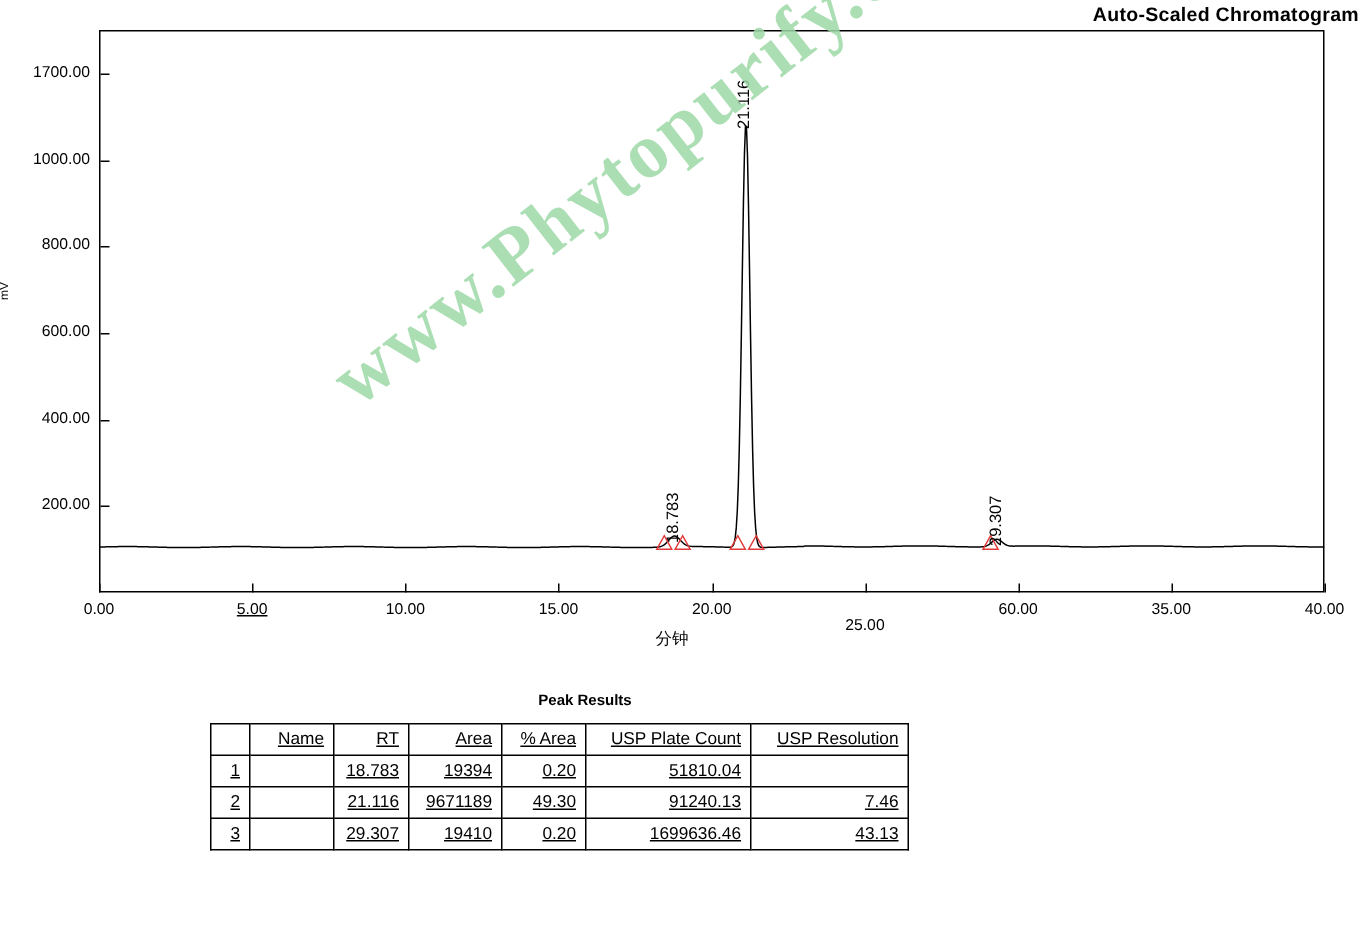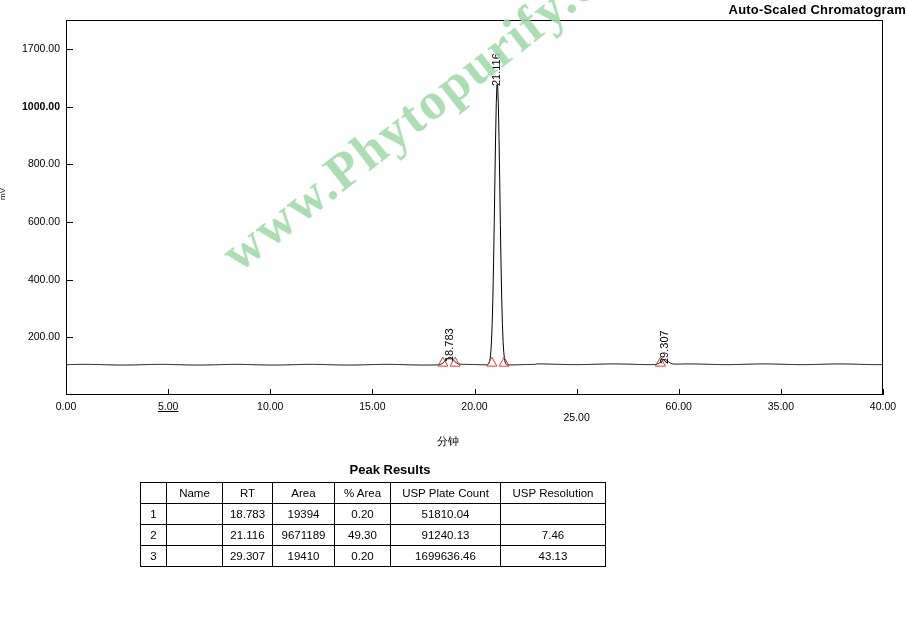--- a/index.html
+++ b/index.html
@@ -25,21 +25,21 @@
   }
   .ytick{
     position:absolute;font-size:10.5px;text-align:right;width:52px;color:#000;
   }
   .ytick-mark{position:absolute;width:6px;height:1px;background:#000;}
   .xtick{
     position:absolute;font-size:10.5px;text-align:center;width:46px;color:#000;
   }
   .xtick-mark{position:absolute;width:1px;height:6px;background:#000;}
   .xlabel{
-    position:absolute;top:418px;left:0;width:896px;text-align:center;font-size:11px;margin-top:16px;
+    position:absolute;top:418px;left:0;width:896px;text-align:center;font-size:11px;
   }
   svg.trace{position:absolute;left:66px;top:20px;}
   .peaklabel{
     position:absolute;font-size:11px;color:#000;white-space:nowrap;
     transform:rotate(-90deg);transform-origin:left bottom;
   }
 
   
   .watermark{
     position:absolute;left:228px;top:60px;width:470px;height:420px;
@@ -49,29 +49,29 @@
     position:absolute;left:0;top:170px;
     font-family:"Liberation Serif", serif;
     font-size:52px;font-weight:bold;color:#9ed9a8;opacity:.85;
     transform:rotate(-38deg);transform-origin:left center;
     letter-spacing:2px;white-space:nowrap;
   }
 
   
   .table-title{
     position:absolute;left:140px;top:462px;width:500px;text-align:center;
-    font-size:13px;font-weight:bold;
+    font-size:10px;font-weight:bold;
   }
   table.peaks{
     position:absolute;left:140px;top:482px;border-collapse:collapse;
     font-size:11.5px;
   }
   table.peaks td,table.peaks th{
-    border:1px solid #000;padding:4px 6px;text-align:center;font-weight:normal;
-    height:18px;box-sizing:border-box;
+    border:1px solid #000;padding:4px 6px;text-align:right;font-weight:normal;
+    height:18px;box-sizing:border-box;text-decoration:underline;
   }
   table.peaks th{font-weight:normal;}
   .c-idx{width:26px;}
   .c-name{width:56px;}
   .c-rt{width:50px;}
   .c-area{width:62px;}
   .c-pct{width:56px;}
   .c-usp{width:110px;}
   .c-res{width:105px;margin-left:15px;}
 </style>
@@ -88,21 +88,21 @@
 
   <div id="yticks">
       <div class="ytick" style="left: 8px; top: 330.308px;">200.00</div>
       <div class="ytick-mark" style="left: 67px; top: 337.308px;"></div>
       <div class="ytick" style="left: 8px; top: 272.615px;">400.00</div>
       <div class="ytick-mark" style="left: 67px; top: 279.615px;"></div>
       <div class="ytick" style="left: 8px; top: 214.923px;">600.00</div>
       <div class="ytick-mark" style="left: 67px; top: 221.923px;"></div>
       <div class="ytick" style="left: 8px; top: 157.231px;">800.00</div>
       <div class="ytick-mark" style="left: 67px; top: 164.231px;"></div>
-      <div class="ytick" style="left: 8px; top: 99.5385px; font-weight: bold;">1000.00</div>
+      <div class="ytick" style="left: 8px; top: 99.5385px;">1000.00</div>
       <div class="ytick-mark" style="left: 67px; top: 106.538px;"></div>
       <div class="ytick" style="left: 8px; top: 41.8462px;">1700.00</div>
       <div class="ytick-mark" style="left: 67px; top: 48.8462px;"></div>
     </div>
   <div id="xticks">
       <div class="xtick" style="left: 43px; top: 400px;">0.00</div>
       <div class="xtick-mark" style="left: 66px; top: 389px;"></div>
       <div class="xtick" style="left: 145.125px; top: 400px; text-decoration: underline;">5.00</div>
       <div class="xtick-mark" style="left: 168.125px; top: 389px;"></div>
       <div class="xtick" style="left: 247.25px; top: 400px;">10.00</div>

